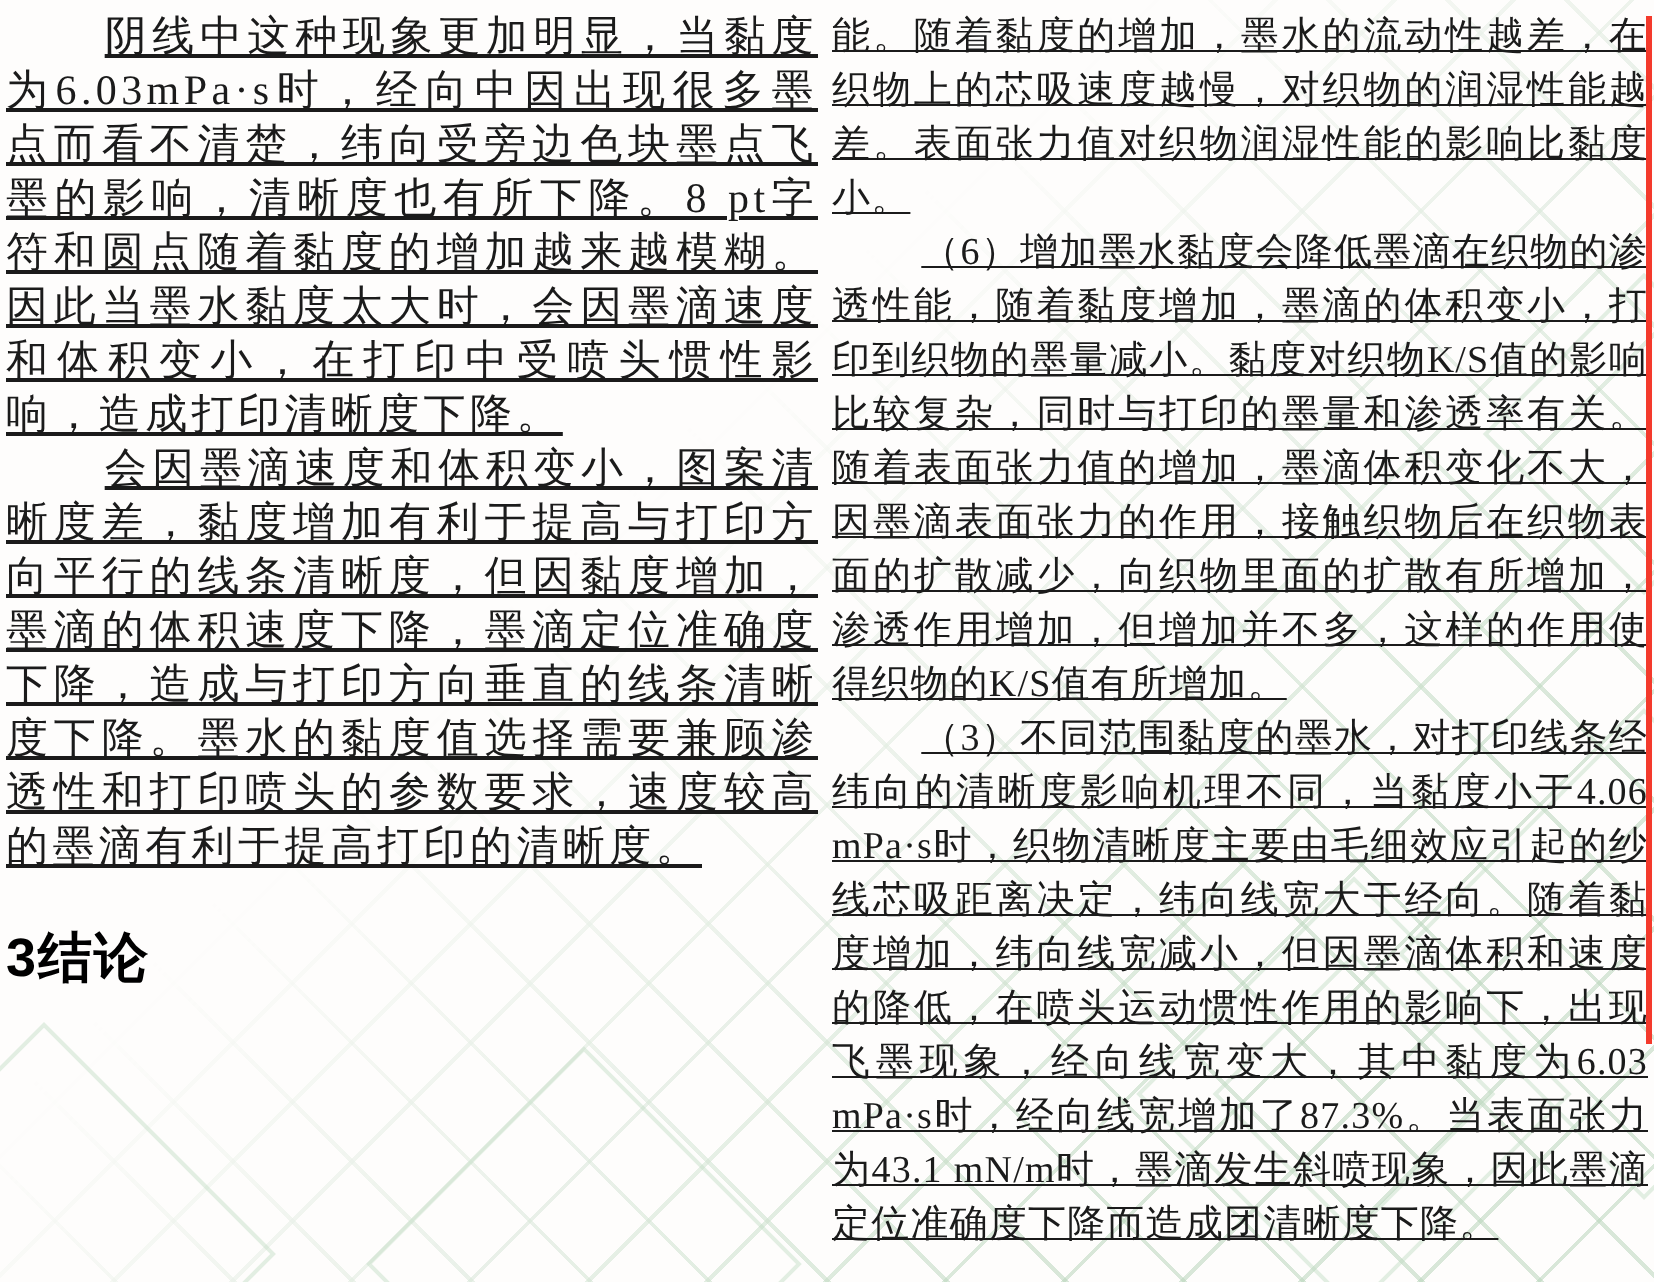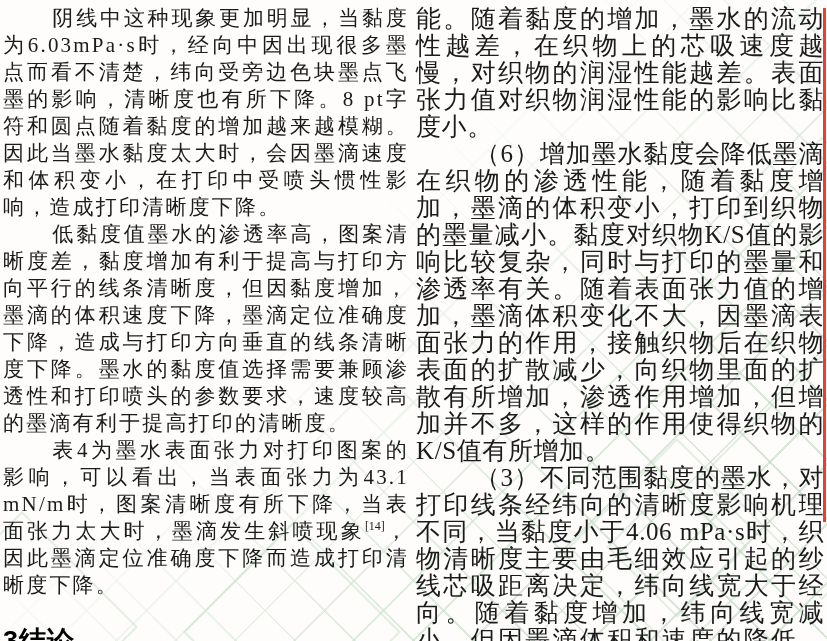--- a/index.html
+++ b/index.html
@@ -47,23 +47,24 @@
   .col-left  { left: 3px;   width: 406px; }
   .col-right { left: 416px; width: 408px; }
 
   p.para {
     margin: 0;
     font-size: 21px;
     line-height: 27px;
     text-align: justify;
     text-justify: inter-character;
     text-align-last: left;
+    text-decoration: underline;
   }
   .col-left  p.para { letter-spacing: 2.2px; }
-  .col-right p.para { font-size: 25px; letter-spacing: 0.6px; }
+  .col-right p.para { font-size: 19px; letter-spacing: 0.6px; }
   .indent { text-indent: 2.35em; }
 
   .heading {
     margin: 27px 0 15px 0;
     font-family: "Liberation Sans", "DejaVu Sans", sans-serif;
     font-weight: 700;
     font-size: 27px;
     line-height: 30px;
     color: #000;
     letter-spacing: 1px;
@@ -83,22 +84,21 @@
   <div class="watermark"></div>
   <div class="wm-diamond wm-d1"></div>
   <div class="wm-diamond wm-d2"></div>
   <div class="wm-diamond wm-d3"></div>
   <div class="wm-diamond wm-d4"></div>
   <div class="wm-diamond wm-d5"></div>
   <div class="wm-diamond wm-d6"></div>
 
   <div class="col col-left">
     <p class="para indent">阴线中这种现象更加明显，当黏度为6.03mPa·s时，经向中因出现很多墨点而看不清楚，纬向受旁边色块墨点飞墨的影响，清晰度也有所下降。8 pt字符和圆点随着黏度的增加越来越模糊。因此当墨水黏度太大时，会因墨滴速度和体积变小，在打印中受喷头惯性影响，造成打印清晰度下降。</p>
-    <p class="para indent">低黏度值墨水的渗透率高，图案清晰度差，黏度增加有利于提高与打印方向平行的线条清晰度，但因黏度增加，墨滴的体积速度下降，墨滴定位准确度下降，造成与打印方向垂直的线条清晰度下降。墨水的黏度值选择需要兼顾渗透性和打印喷头的参数要求，速度较高的墨滴有利于提高打印的清晰度。</p>
-    <p class="para indent"><span>表4为墨水表面张力对打印图案的影响，可以看出，当表面张力为43.1 mN/m时，图案清晰度有所下降，当表面张力太大时，墨滴发生斜喷现象</span><sup class="ref">[14]</sup><span>，因此墨滴定位准确度下降而造成打印清晰度下降。</span></p>
+    <p class="para indent">会因墨滴速度和体积变小，图案清晰度差，黏度增加有利于提高与打印方向平行的线条清晰度，但因黏度增加，墨滴的体积速度下降，墨滴定位准确度下降，造成与打印方向垂直的线条清晰度下降。墨水的黏度值选择需要兼顾渗透性和打印喷头的参数要求，速度较高的墨滴有利于提高打印的清晰度。</p>
     <h2 class="heading">3结论</h2>
 
   </div>
 
   <div class="col col-right">
     <p class="para">能。随着黏度的增加，墨水的流动性越差，在织物上的芯吸速度越慢，对织物的润湿性能越差。表面张力值对织物润湿性能的影响比黏度小。</p>
     <p class="para indent">（6）增加墨水黏度会降低墨滴在织物的渗透性能，随着黏度增加，墨滴的体积变小，打印到织物的墨量减小。黏度对织物K/S值的影响比较复杂，同时与打印的墨量和渗透率有关。随着表面张力值的增加，墨滴体积变化不大，因墨滴表面张力的作用，接触织物后在织物表面的扩散减少，向织物里面的扩散有所增加，渗透作用增加，但增加并不多，这样的作用使得织物的K/S值有所增加。</p>
     <p class="para indent">（3）不同范围黏度的墨水，对打印线条经纬向的清晰度影响机理不同，当黏度小于4.06 mPa·s时，织物清晰度主要由毛细效应引起的纱线芯吸距离决定，纬向线宽大于经向。随着黏度增加，纬向线宽减小，但因墨滴体积和速度的降低，在喷头运动惯性作用的影响下，出现飞墨现象，经向线宽变大，其中黏度为6.03 mPa·s时，经向线宽增加了87.3%。当表面张力为43.1 mN/m时，墨滴发生斜喷现象，因此墨滴定位准确度下降而造成团清晰度下降。</p>
   </div>
 

